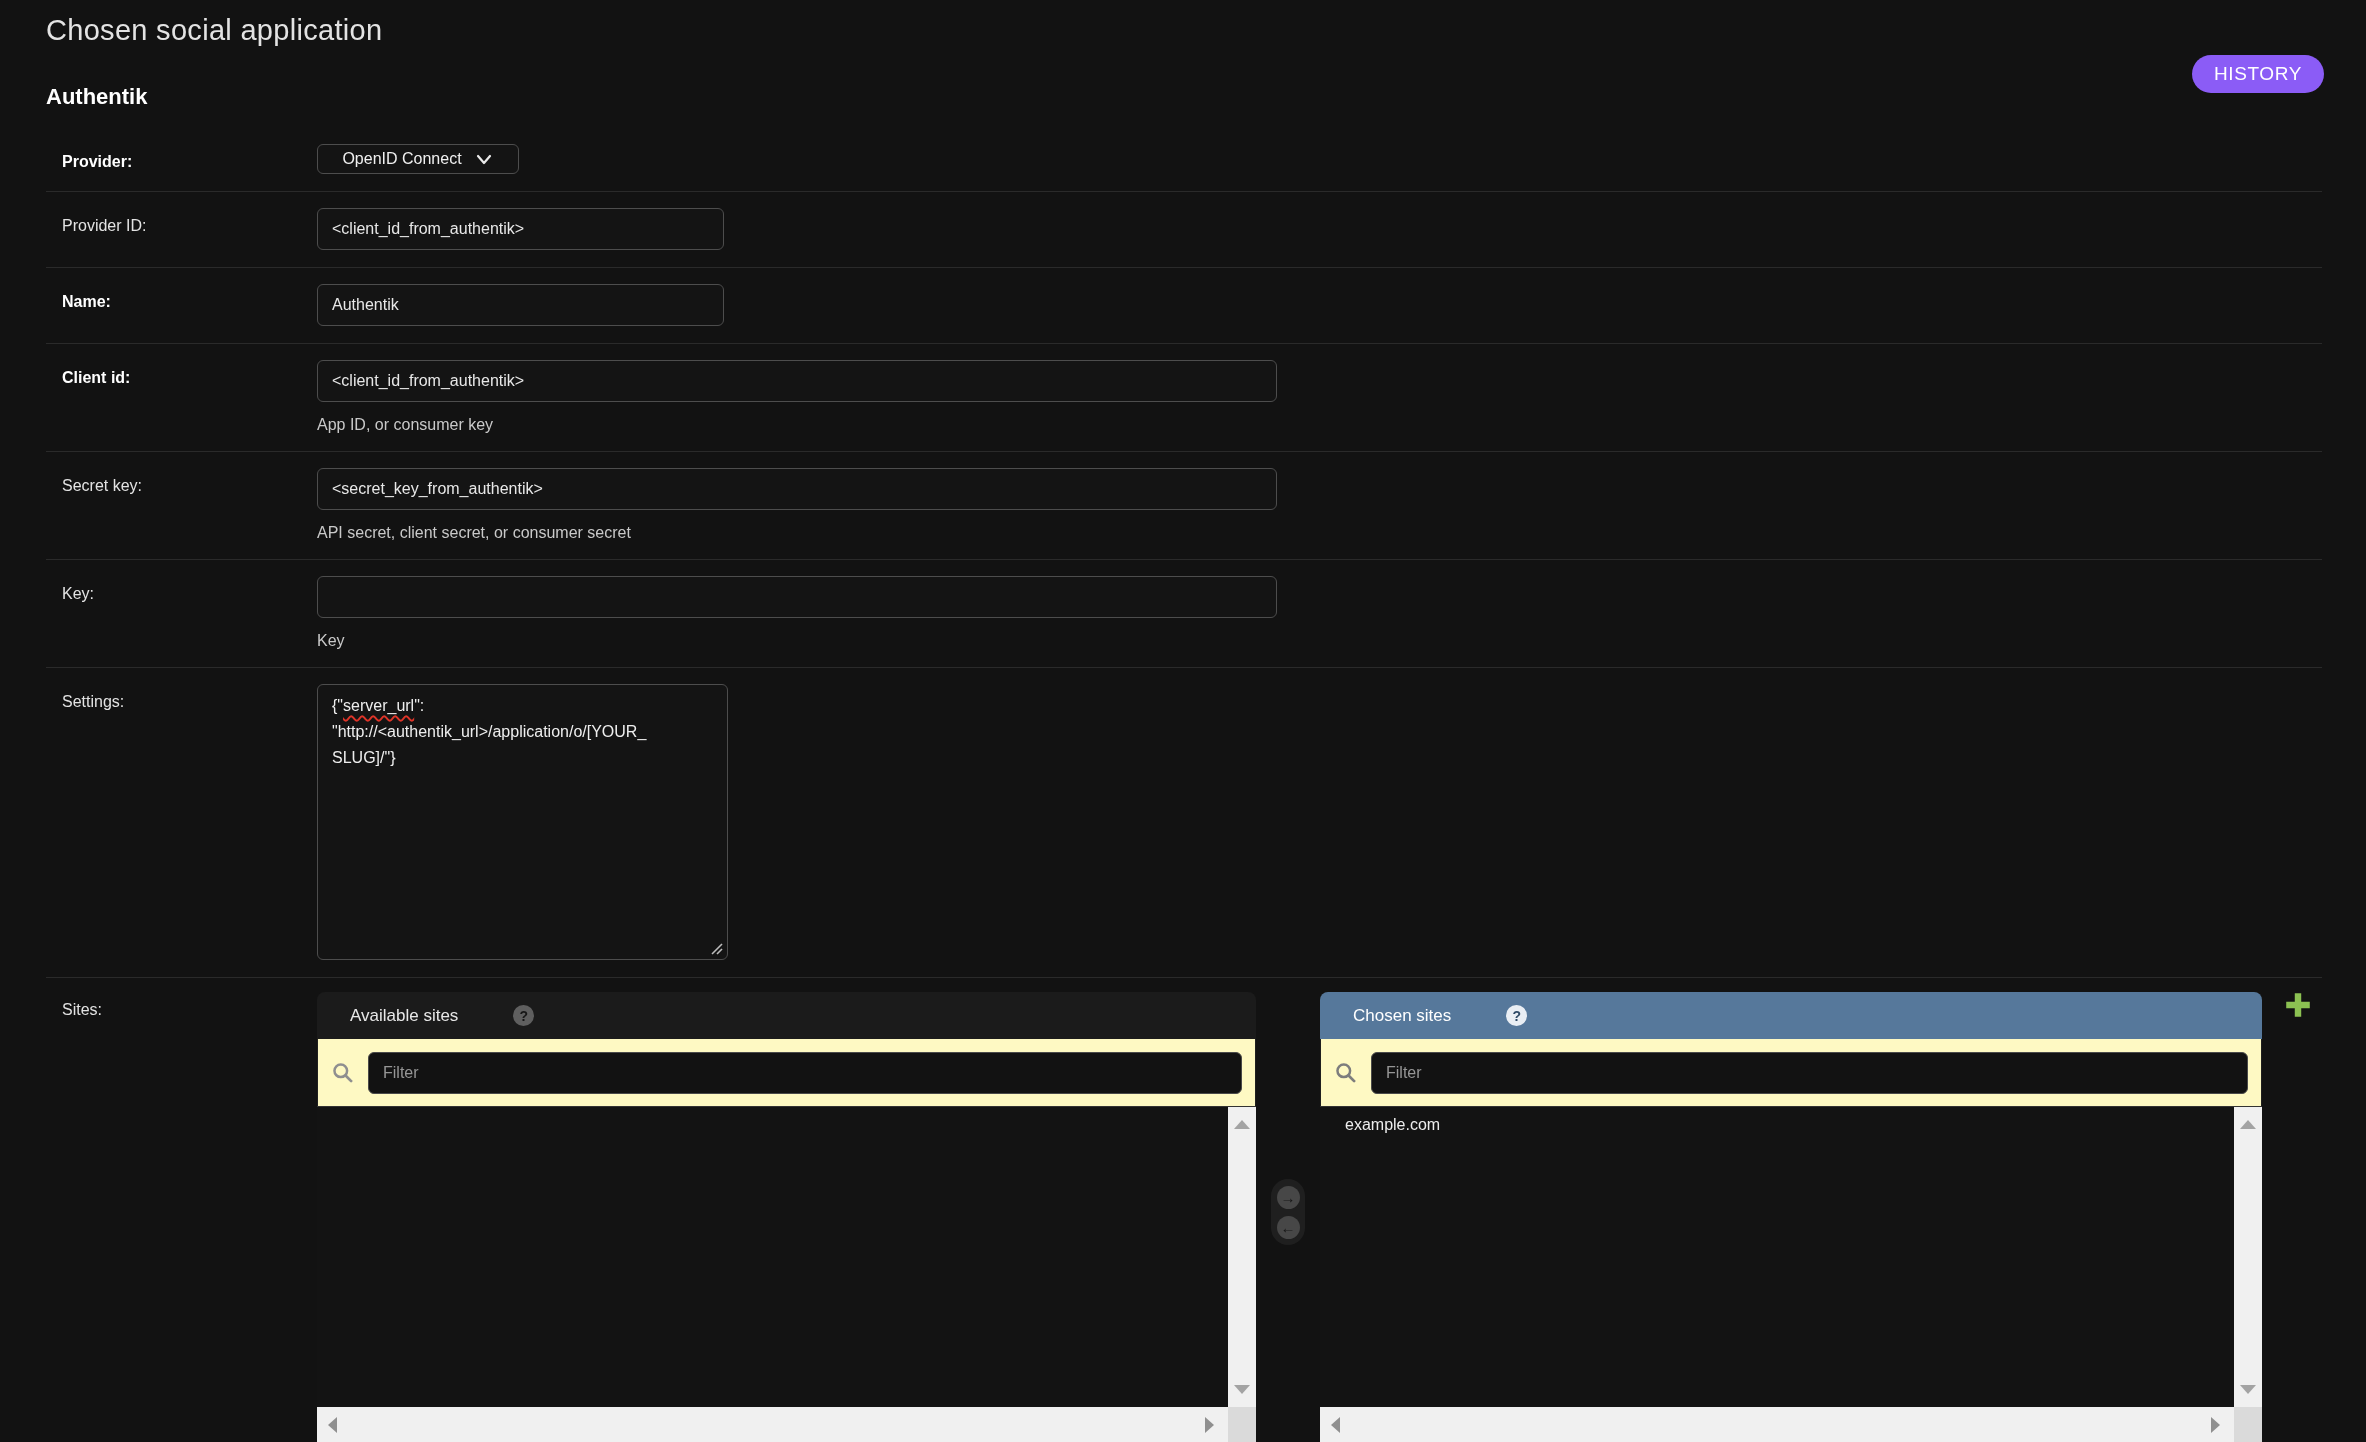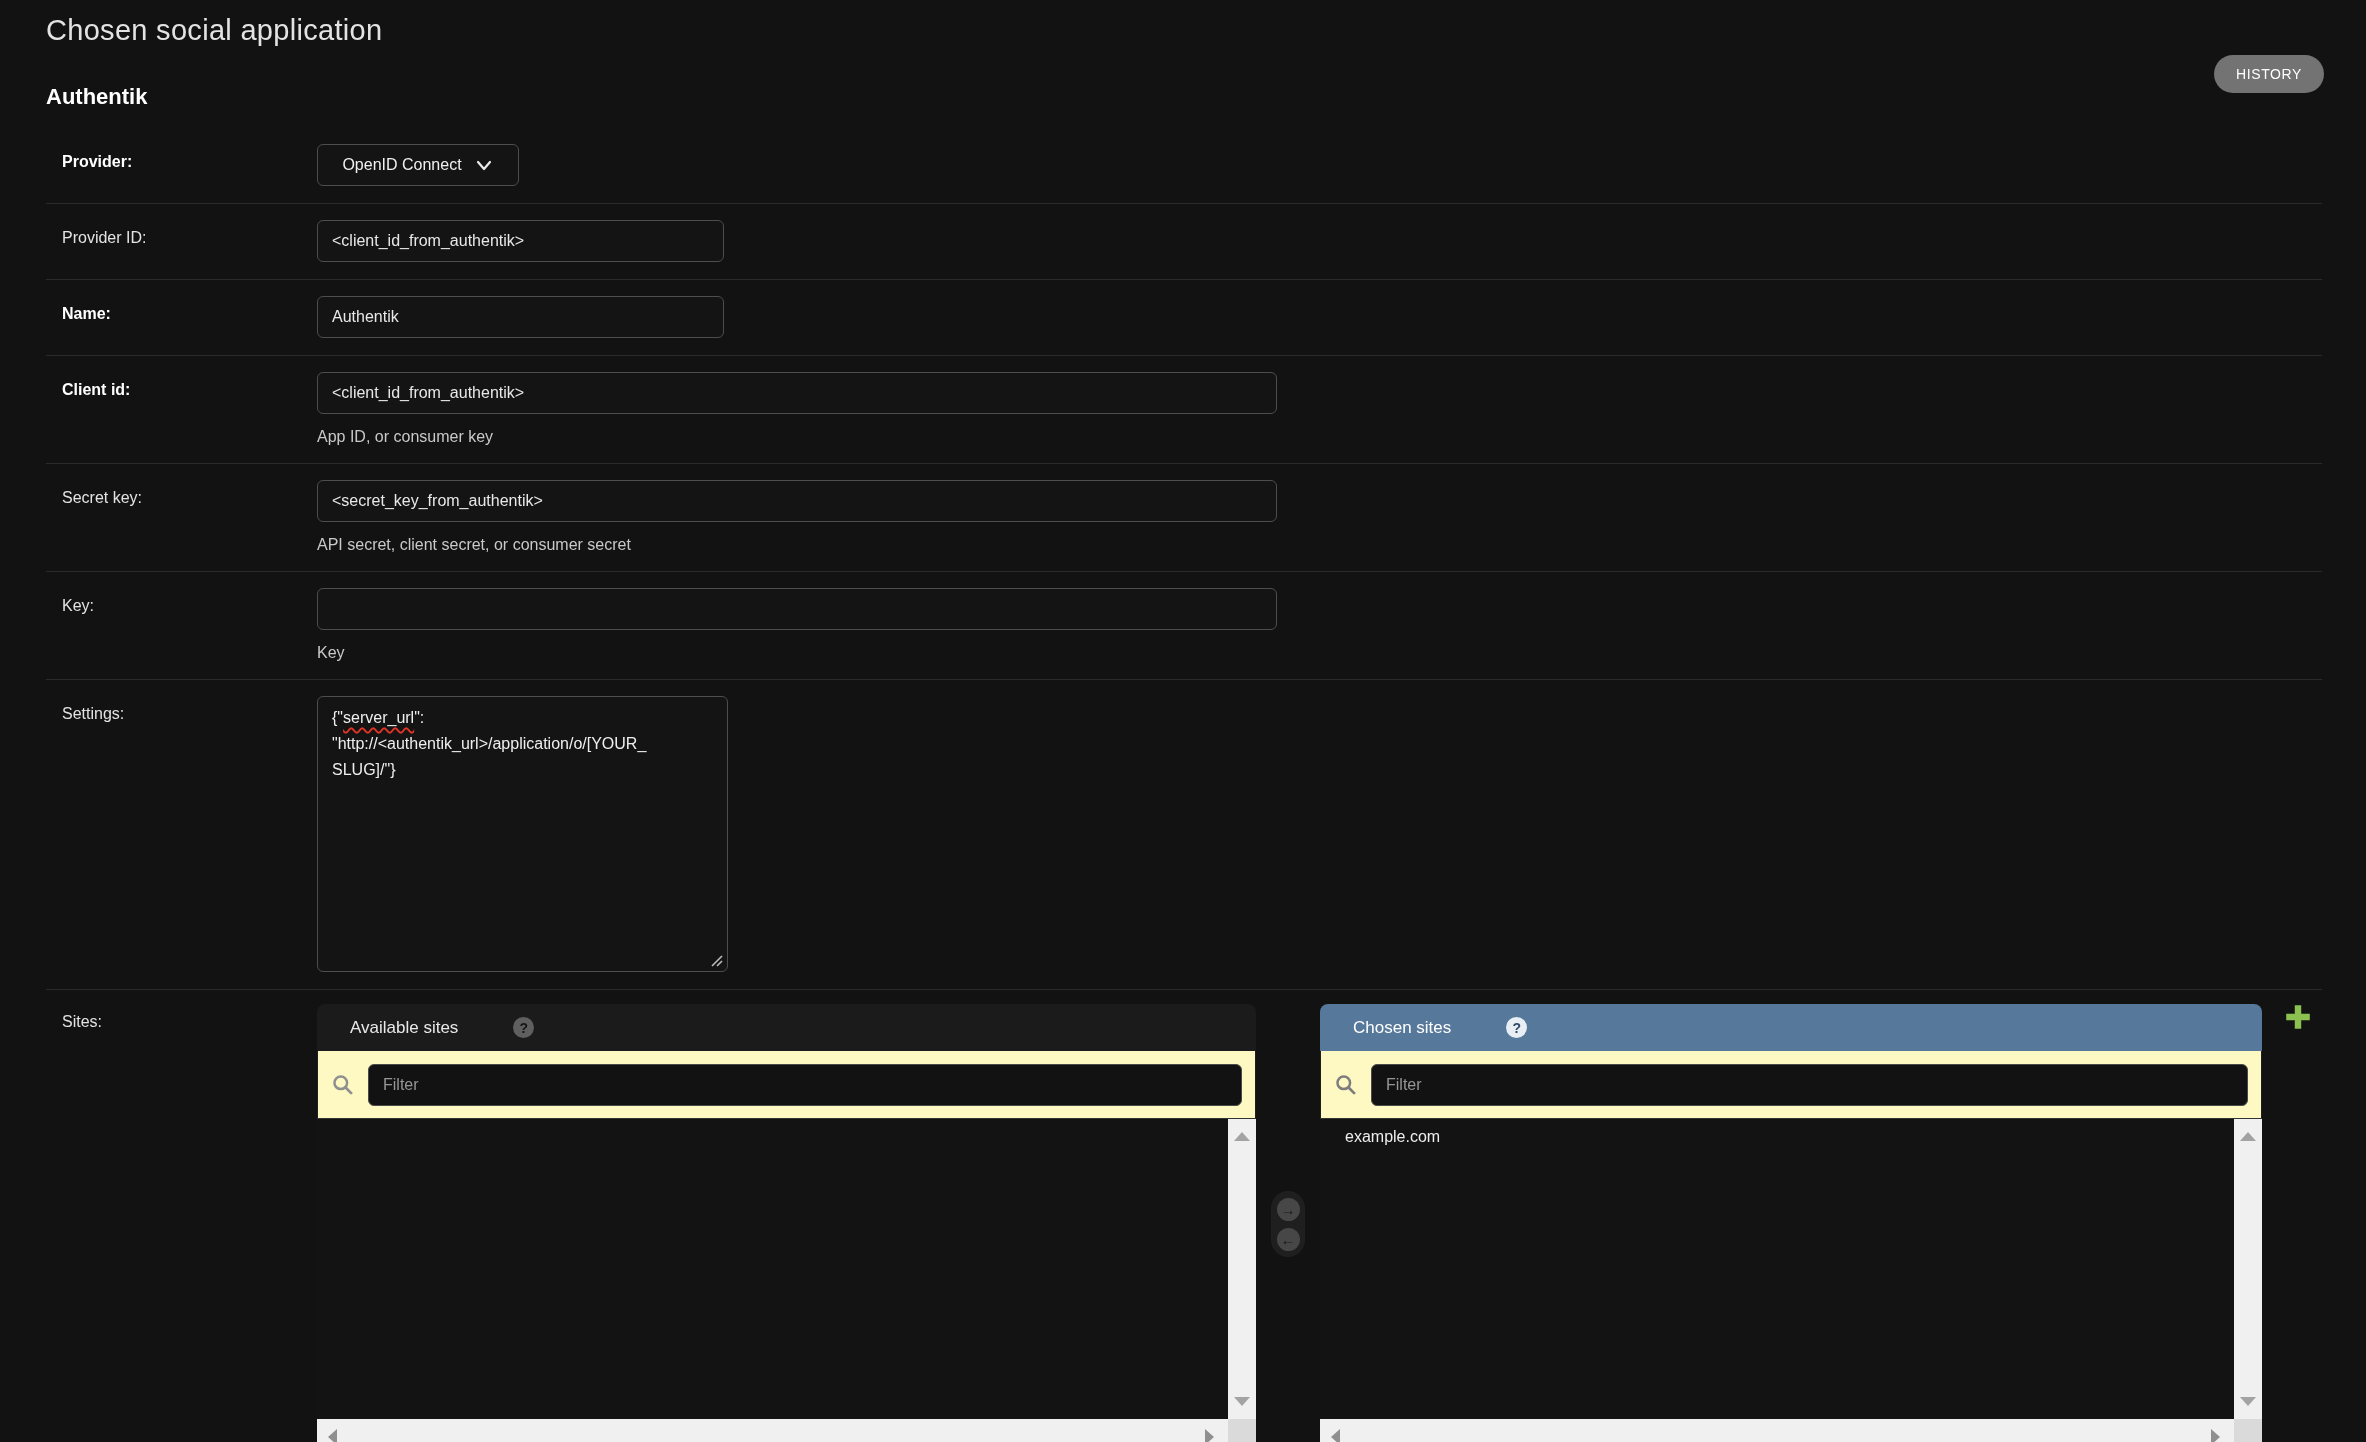--- a/index.html
+++ b/index.html
@@ -11,22 +11,22 @@
   }
   .page { position:absolute; inset:0; }
 
   
   .page-title {
     position:absolute; left:46px; top:14px;
     font-size:29px; font-weight:400; letter-spacing:.3px; color:#e3e3e3;
   }
   .history-btn {
     position:absolute; top:55px; right:42px; height:38px;
-    background:#737373; color:#fff; border:none; border-radius:19px;
-    padding:0 22px; font-size:14px; letter-spacing:.6px; font-family:inherit;
+    background:#8b5cf6; color:#fff; border:none; border-radius:19px;
+    padding:0 22px; font-size:19px; letter-spacing:.6px; font-family:inherit;
     cursor:pointer;
   }
   .section-heading {
     position:absolute; left:46px; top:84px;
     font-size:22px; font-weight:bold; color:#fff;
   }
 
   
   .form { position:absolute; left:46px; right:44px; top:128px; }
   .form-row {
@@ -44,21 +44,21 @@
 
   .text-input {
     height:42px; background:#141414; border:1px solid #4d4d4d; border-radius:6px;
     color:#e8e8e8; font-size:16px; font-family:inherit; padding:0 14px; outline:none;
   }
   .w-small { width:407px; }
   .w-wide  { width:960px; }
   .help { margin-top:14px; font-size:16px; color:#c9c9c9; }
 
   .select-box {
-    width:202px; height:42px; background:#141414;
+    width:202px; height:30px; background:#141414;
     border:1px solid #4d4d4d; border-radius:6px;
     display:flex; align-items:center; justify-content:center; gap:12px;
     font-size:16px; color:#f0f0f0; cursor:pointer;
   }
   .chev { display:block; }
 
   
   .settings-area {
     position:relative; width:411px; height:276px;
     background:#141414; border:1px solid #4d4d4d; border-radius:6px;

